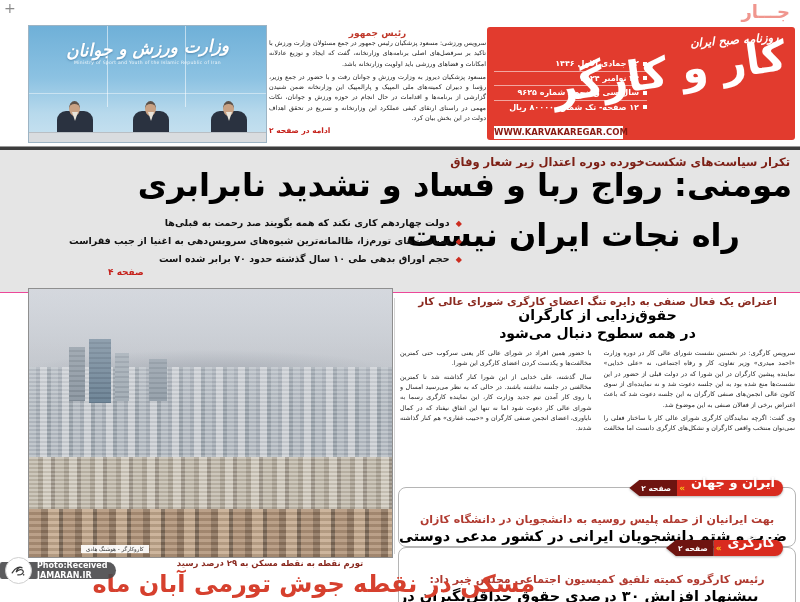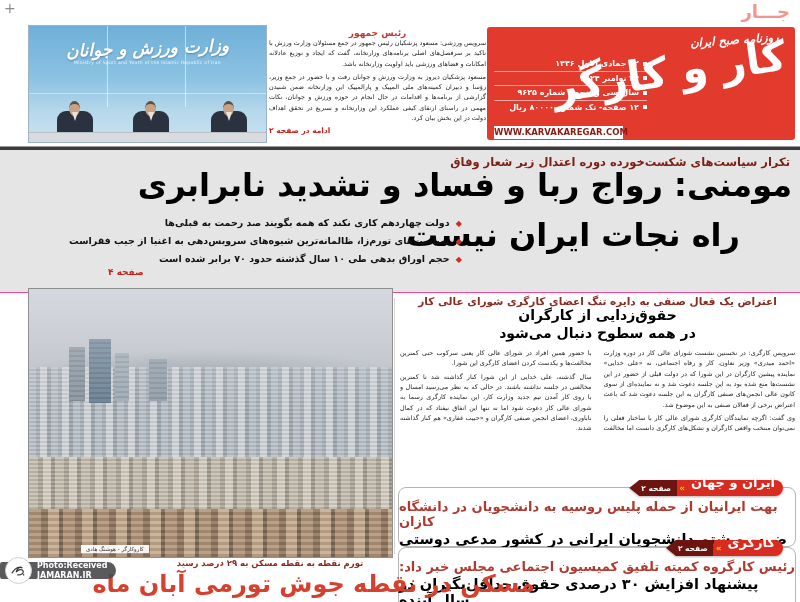--- a/index.html
+++ b/index.html
@@ -113,21 +113,21 @@
   .l-h{font-size:14px;font-weight:bold;color:#000;text-align:center;line-height:1.28;}
   .l-body{margin-top:5px;column-count:2;column-gap:12px;font-size:6.4px;line-height:1.62;
           text-align:justify;color:#222;height:116px;overflow:hidden;}
   .l-body p{margin:0 0 3px;}
 
   
   .news-box{position:absolute;left:398px;width:396px;border:1px solid #b5b5b5;border-radius:8px;
             background:#fff;}
   .box1{top:487px;height:58px;}
   .box2{top:547px;height:62px;}
-  .b-kicker{margin-top:11px;text-align:left;color:#b03a30;font-size:13px;font-weight:bold;direction:rtl;}
+  .b-kicker{margin-top:25px;text-align:center;color:#b03a30;font-size:11px;font-weight:bold;direction:rtl;}
   .b-h{text-align:left;font-size:14.5px;font-weight:bold;color:#000;direction:rtl;margin-top:2px;}
   .ribbon{position:absolute;top:-8px;right:12px;height:16px;display:flex;direction:ltr;
           align-items:stretch;filter:drop-shadow(0 1px 1px rgba(0,0,0,.3));}
   .ribbon .page{background:#6e1410;color:#fff;font-size:7.5px;font-weight:bold;display:flex;
                 align-items:center;padding:0 6px 0 12px;
                 clip-path:polygon(0 50%,10px 0,100% 0,100% 100%,10px 100%);}
   .ribbon .chev{background:#d92b1f;color:#f5c51a;display:flex;align-items:center;font-weight:bold;
                 font-size:9px;padding:0 2px;}
   .ribbon .section{background:#d92b1f;color:#fff;font-size:13px;font-weight:bold;display:flex;
                    align-items:center;padding:0 8px 12px 4px;border-radius:0 8px 8px 0;direction:rtl;}

